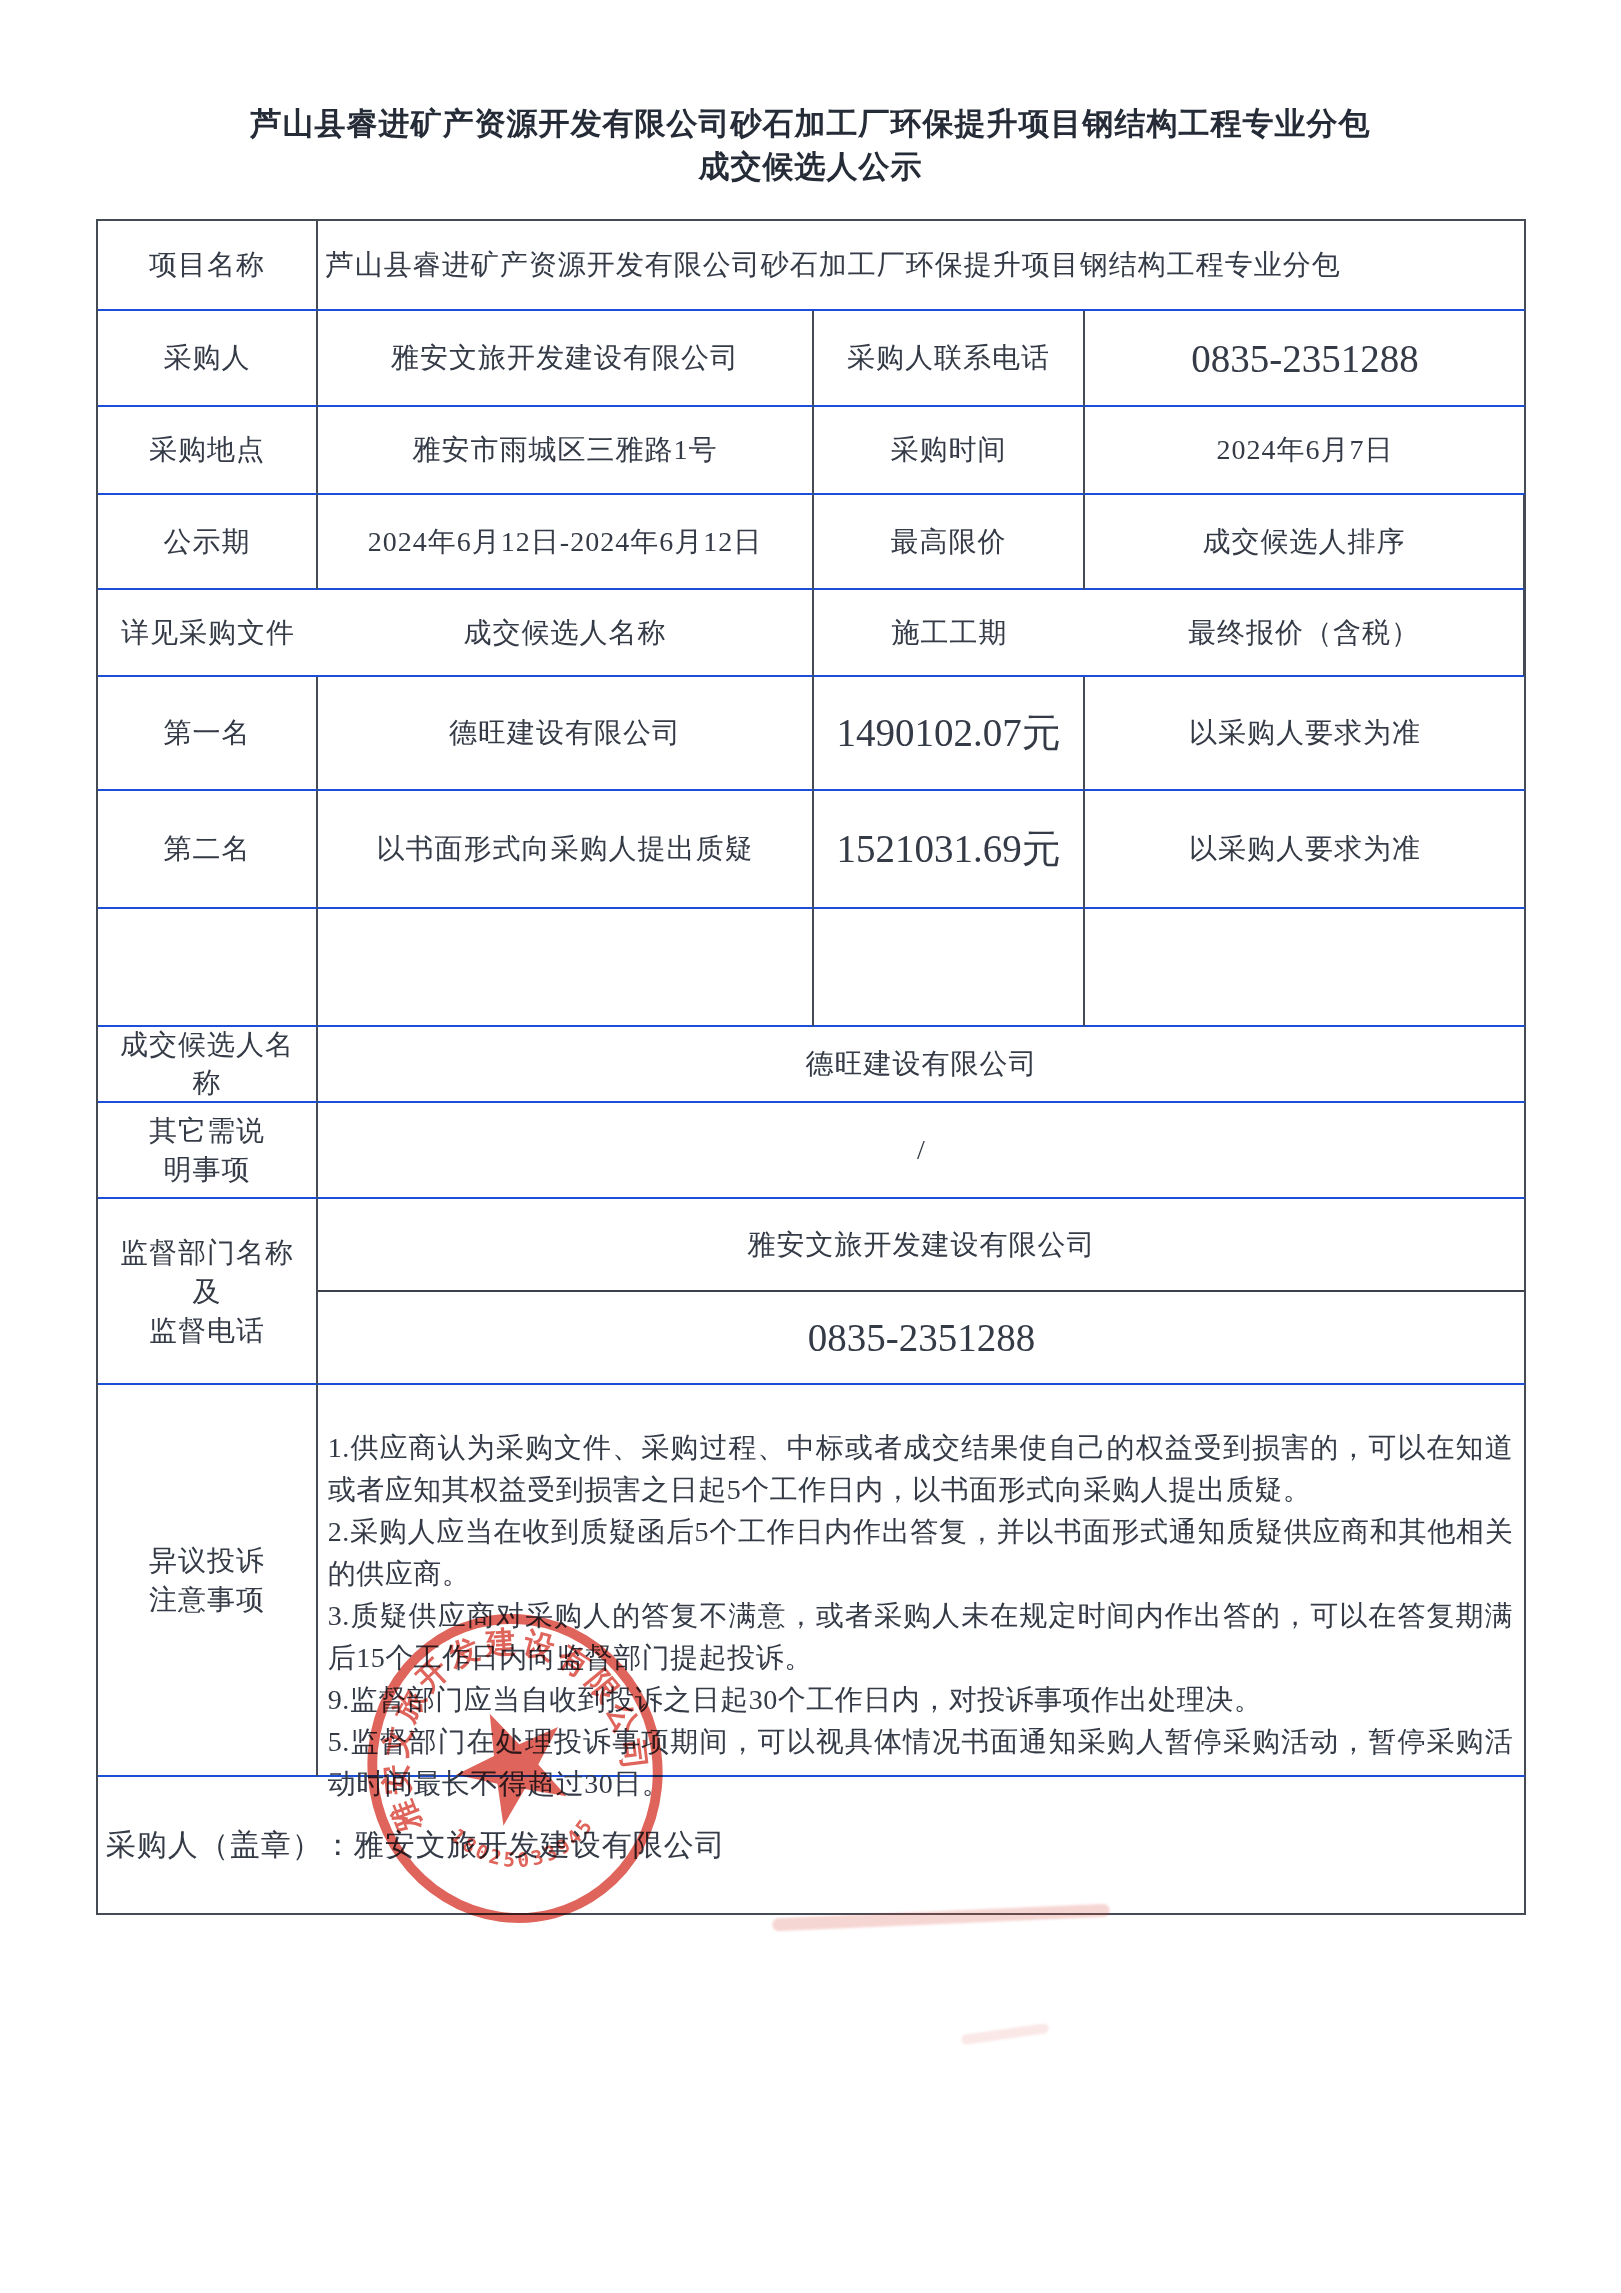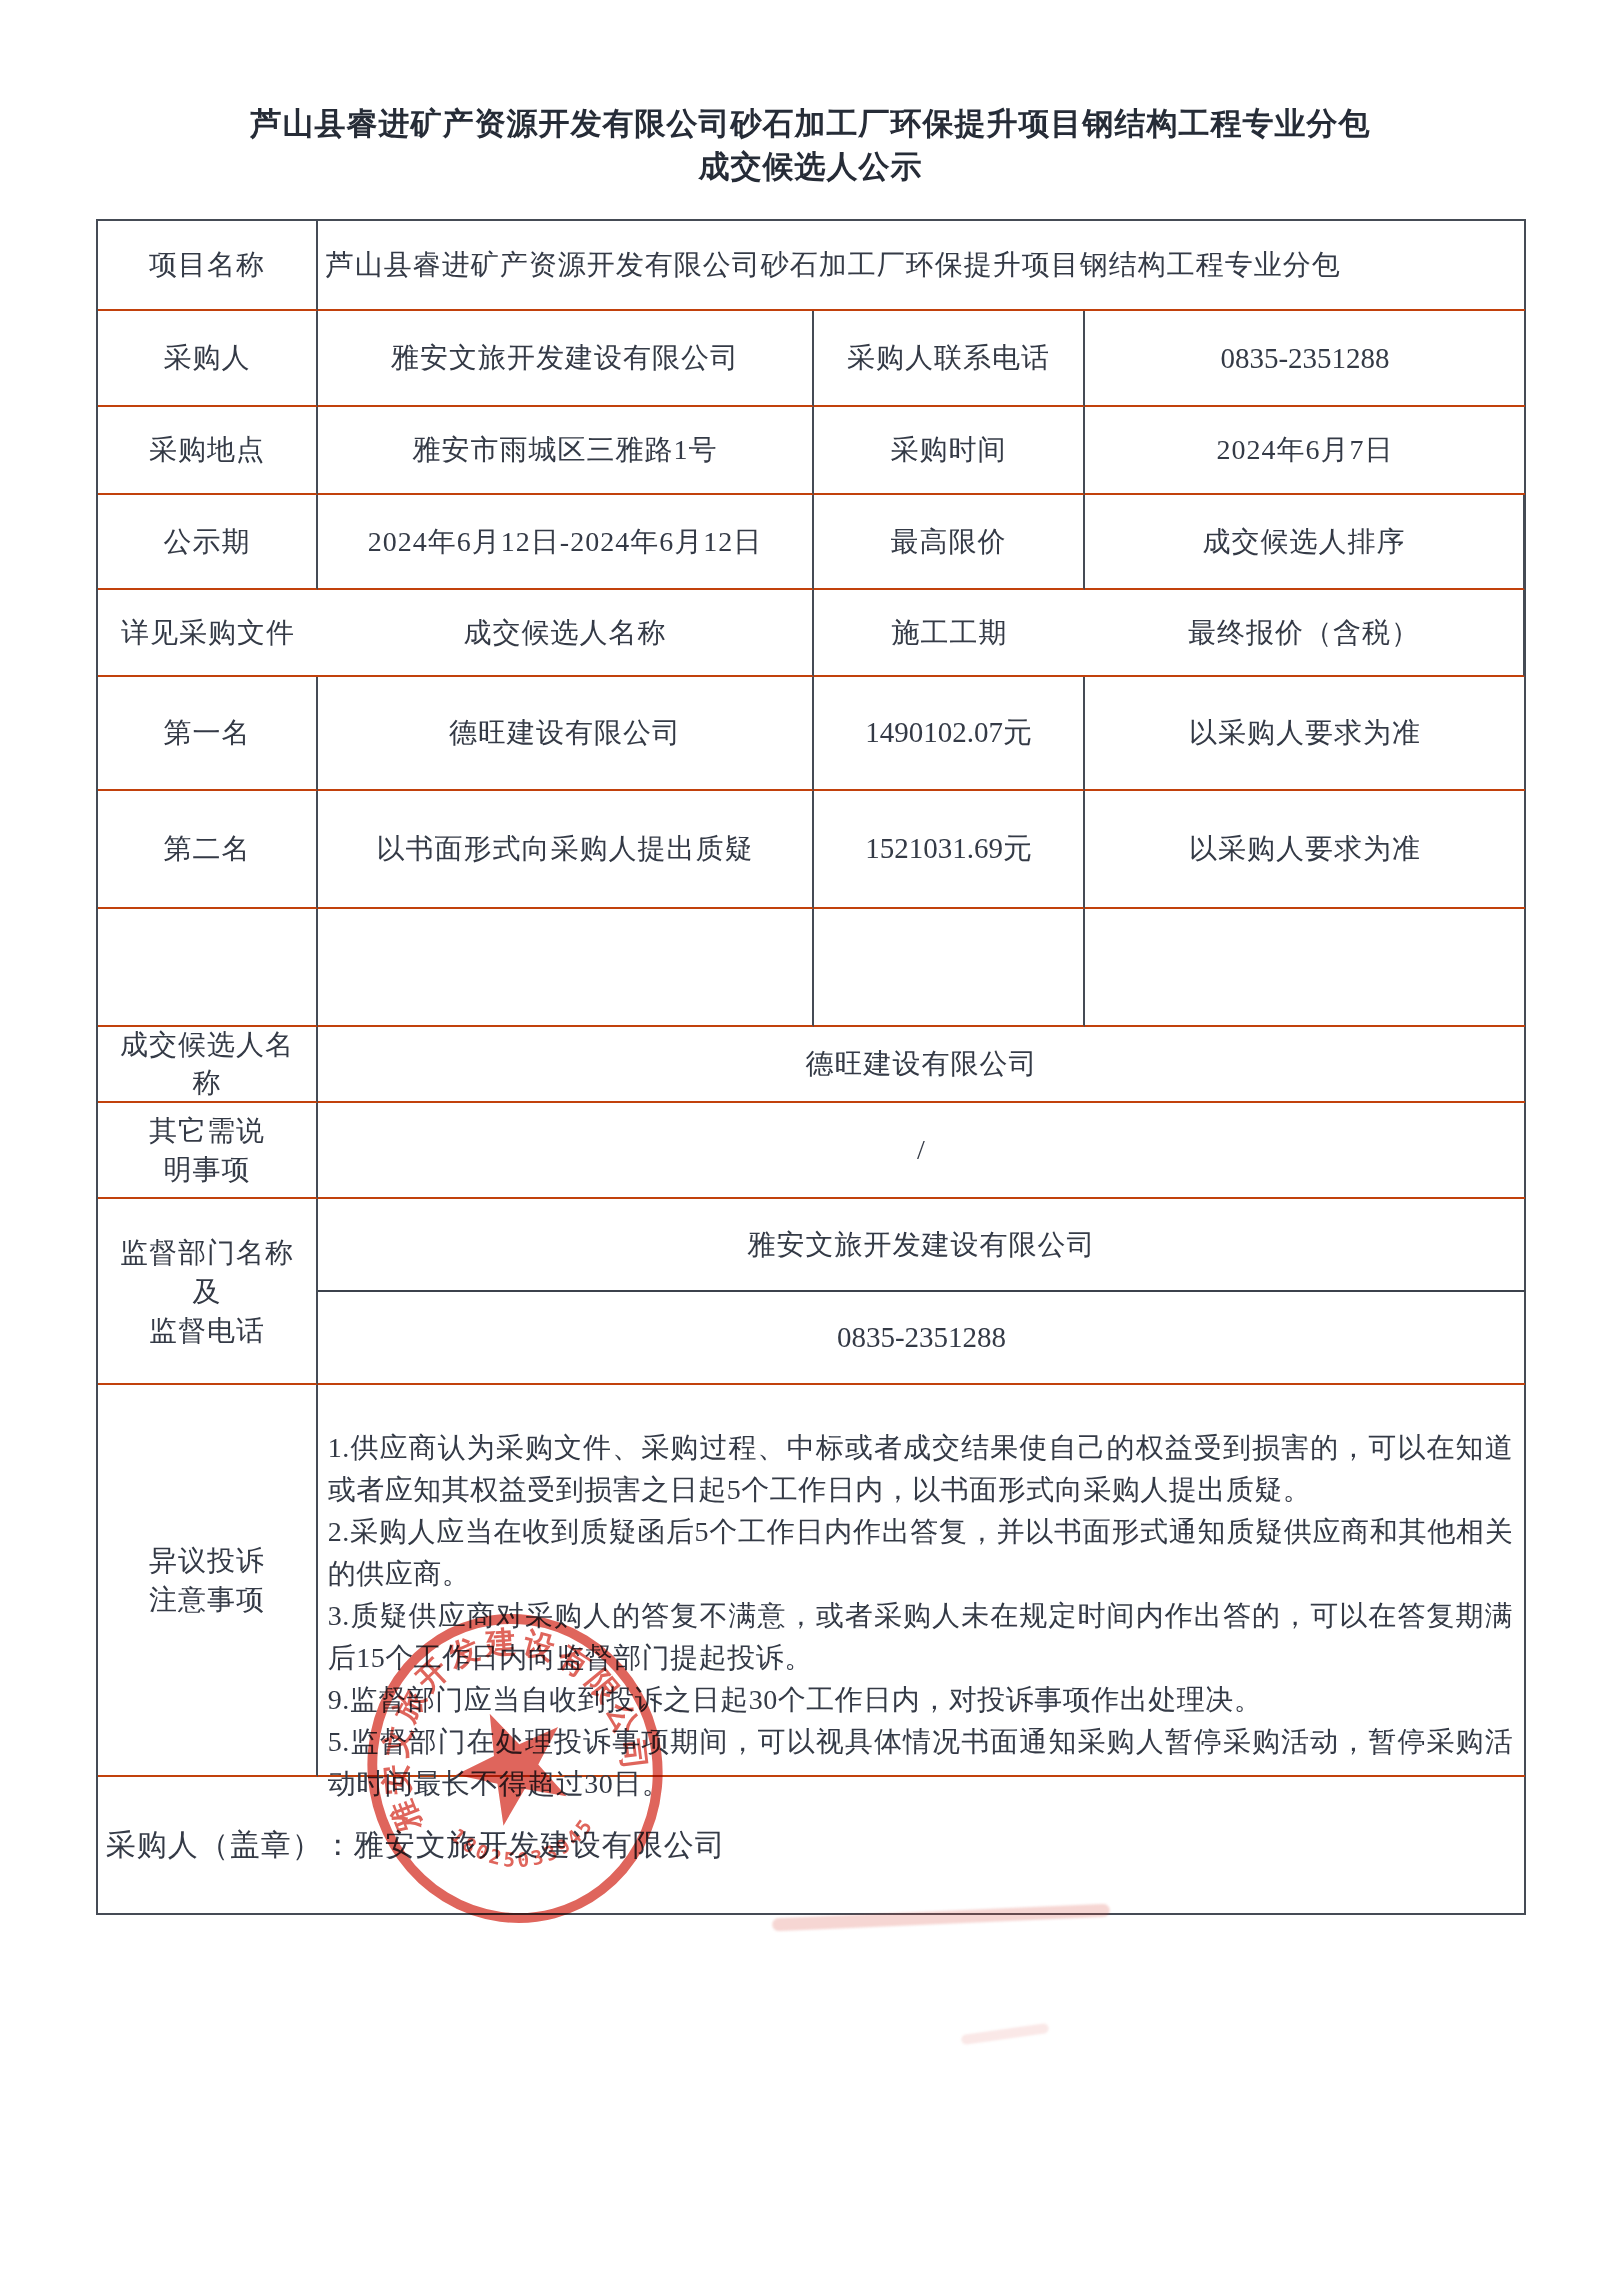--- a/index.html
+++ b/index.html
@@ -23,33 +23,33 @@
   .tbl {
     position:absolute; left:96px; top:219px;
     width:1430px; height:1696px;
     border:2px solid #454b55;
     display:grid;
     grid-template-columns:220px 496px 271px 440px;
     grid-template-rows:90px 96px 88px 95px 87px 114px 118px 118px 76px 96px 186px 392px 137px;
   }
   .c {
     border-right:2px solid #454b55;
-    border-bottom:2px solid #c2410c;
+    border-bottom:2px solid #1d4ed8;
     display:flex; align-items:center; justify-content:center;
     text-align:center;
     font-size:28px; letter-spacing:1px;
     padding:3.9px 7.8px;
   }
   .c.lastcol { border-right:none; }
   .c.lastrow { border-bottom:none; }
   .c.s3 { grid-column:span 3; }
   .c.s4 { grid-column:span 4; }
   .c.left { justify-content:flex-start; text-align:left; }
   .two-line { flex-direction:column; line-height:39px; }
-  .num { font-size:29px; letter-spacing:0; }
+  .num { font-size:39px; letter-spacing:0; }
   
   .sup-wrap { flex-direction:column; padding:0; align-items:stretch; }
   .sup-row { flex:1; display:flex; align-items:center; justify-content:center; }
   .sup-row.first { border-bottom:2.9px solid #3c424c; }
   
   .obj-cell {
     display:block; text-align:left;
     padding:9.8px 11.8px 0 9.8px;
     margin-top:32px;
   }

